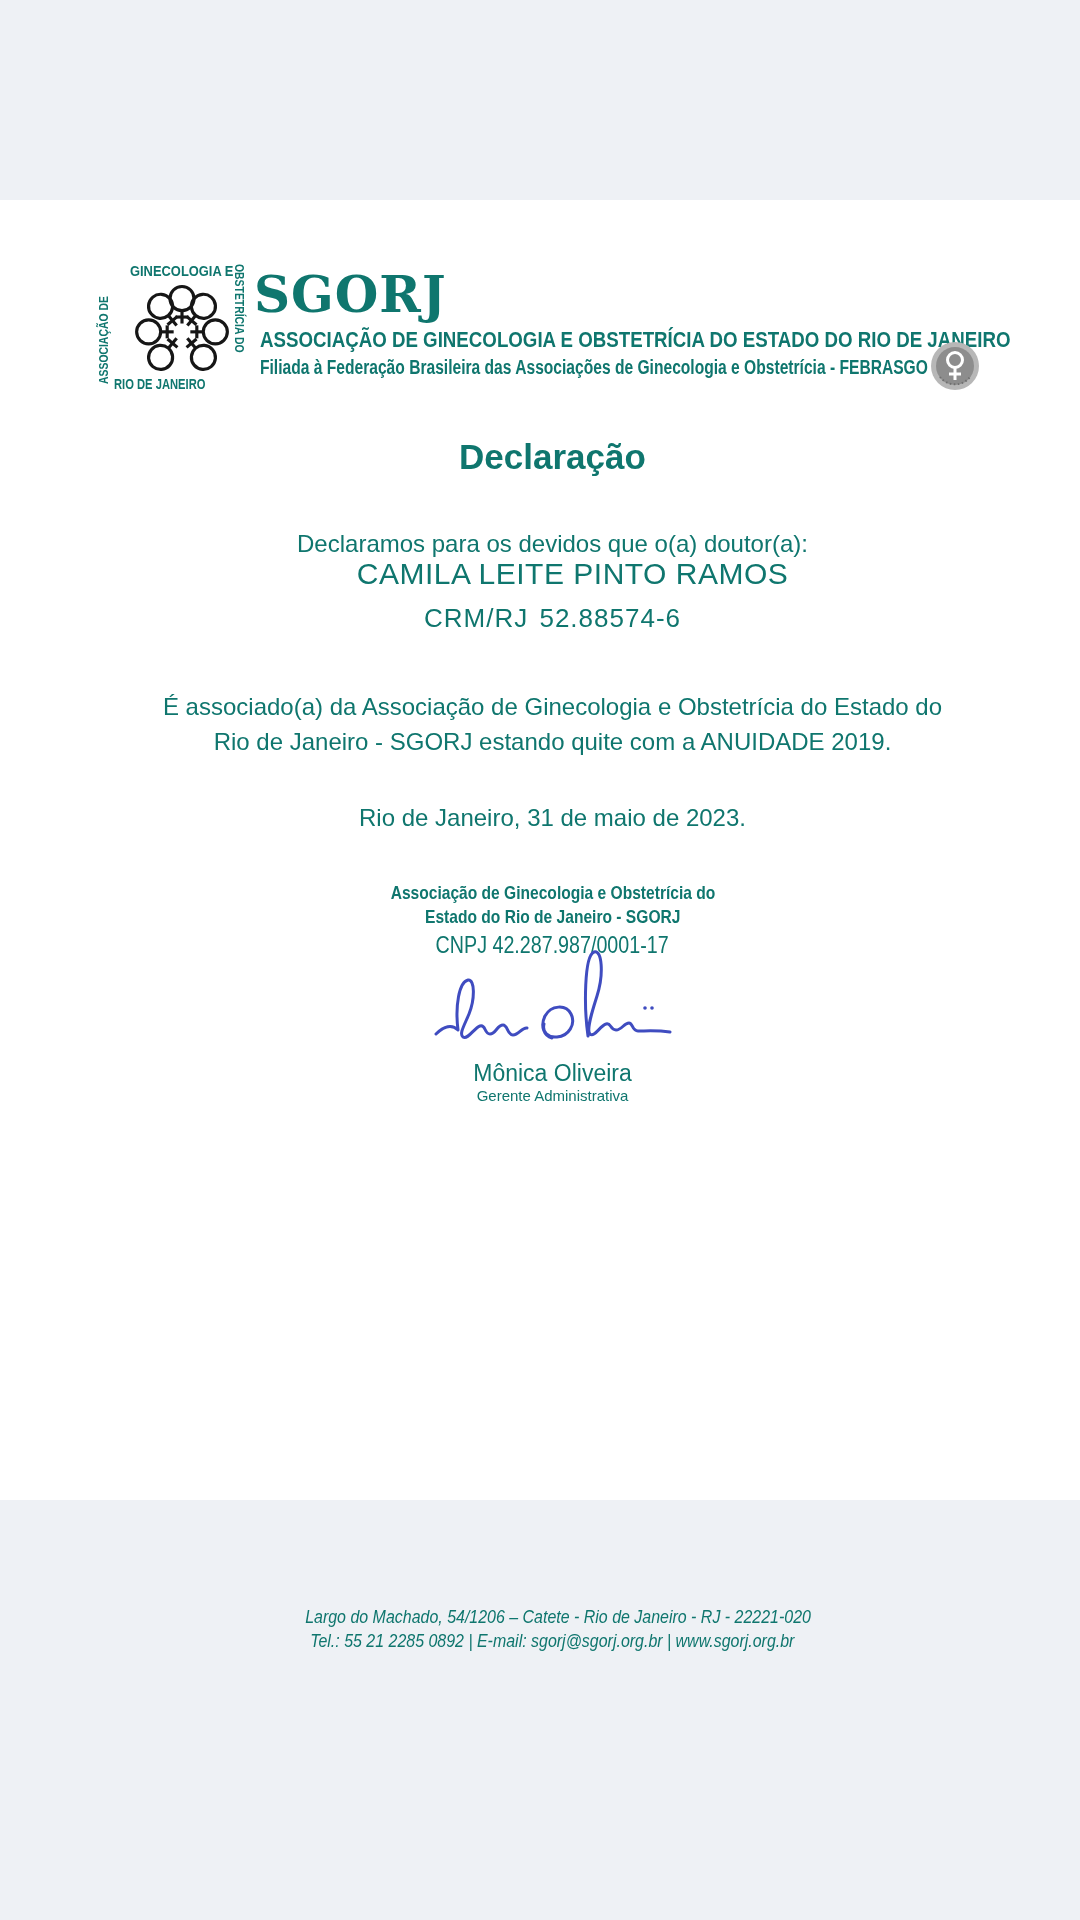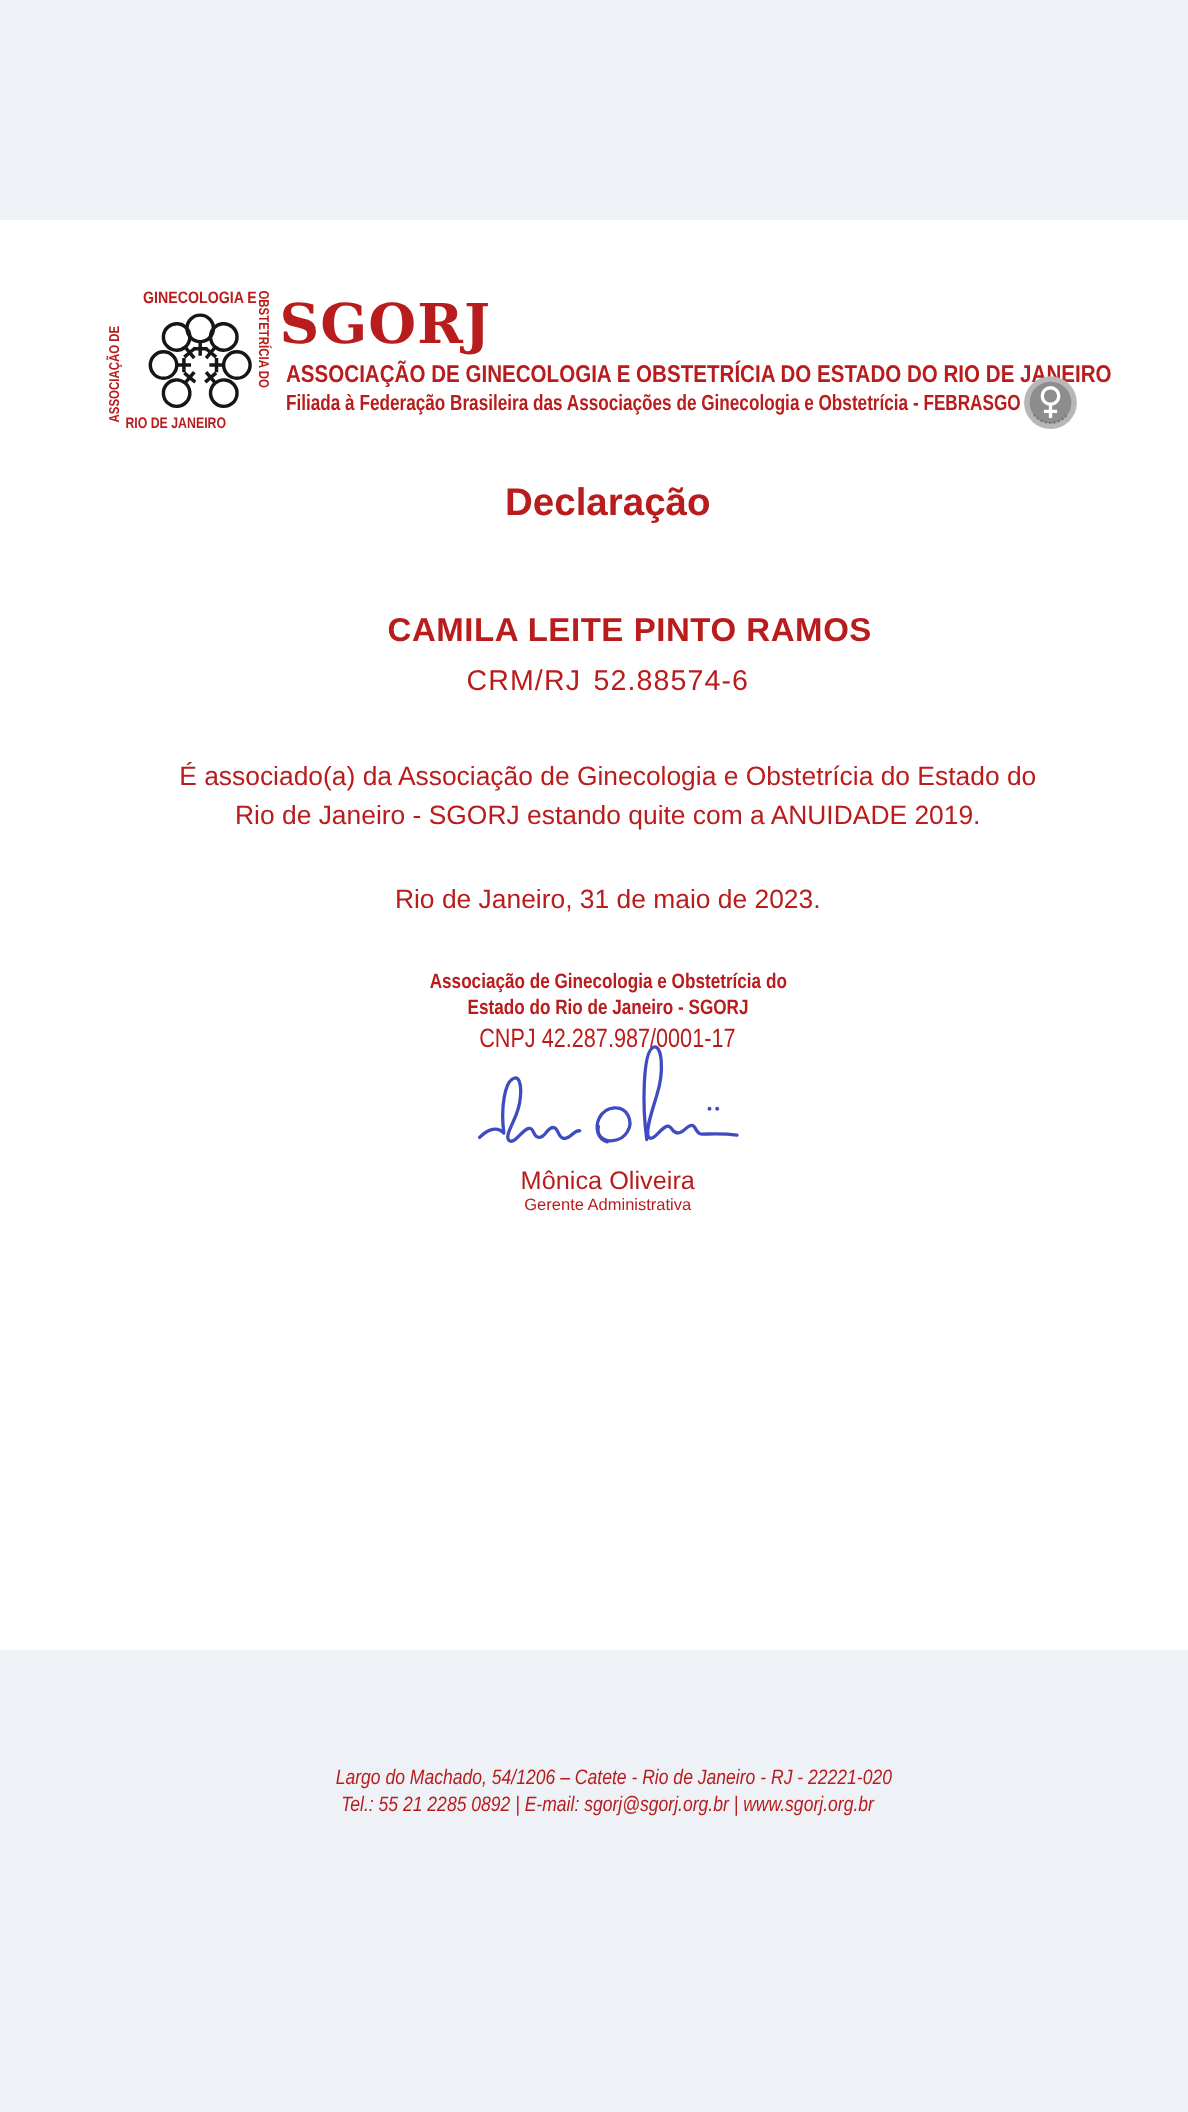--- a/index.html
+++ b/index.html
@@ -1,38 +1,38 @@
 <!DOCTYPE html>
 <html><head>
 <meta charset="utf-8">
 <style>
   html,body{margin:0;padding:0;}
   body{width:1080px;height:1920px;font-family:"Liberation Sans",sans-serif;}
   .canvas{position:relative;width:1080px;height:1920px;background:#eef1f5;overflow:hidden;}
-  .doc{position:absolute;left:0;top:200px;width:1080px;height:1300px;background:#ffffff;color:#b91c1c;}
+  .doc{position:absolute;left:0;top:200px;width:1080px;height:1300px;background:#ffffff;color:#0f766e;}
   .abs{position:absolute;}
   .ctr{position:absolute;left:0;right:0;text-align:center;padding-left:25px;}
   .nw{white-space:nowrap;}
   .sx{display:inline-block;white-space:nowrap;}
 
   
   .logo-top{left:130px;top:62px;font-weight:bold;font-size:15px;transform-origin:0 50%;transform:scaleX(.86);}
   .logo-left{left:96px;top:184px;font-weight:bold;font-size:13px;transform-origin:0 0;transform:rotate(-90deg) scaleX(.8);}
   .logo-right{left:247px;top:64px;font-weight:bold;font-size:13px;transform-origin:0 0;transform:rotate(90deg) scaleX(.8);}
   .logo-bottom{left:114px;top:176px;font-weight:bold;font-size:14px;transform-origin:0 50%;transform:scaleX(.8);}
   .logo-mark{left:118px;top:80px;}
   .acronym{left:254px;top:70px;font-family:"DejaVu Serif",serif;font-weight:bold;font-size:50px;letter-spacing:1px;line-height:1;}
   .hline1{left:260px;top:127px;font-weight:bold;font-size:22px;transform-origin:0 50%;transform:scaleX(.85);}
   .hline2{left:260px;top:156px;font-weight:bold;font-size:20px;transform-origin:0 50%;transform:scaleX(.78);}
   .febrasgo{left:930px;top:141px;}
 
   
   .title{top:237px;font-weight:bold;font-size:35px;}
   .intro{top:330px;font-size:24px;}
-  .docname{top:357px;font-weight:bold;font-size:30px;letter-spacing:.5px;margin-left:40px;}
+  .docname{top:357px;font-weight:normal;font-size:30px;letter-spacing:.5px;margin-left:40px;}
   .crm{top:403px;font-size:26px;letter-spacing:1px;word-spacing:3px;}
   .bodyl1{top:493px;font-size:24px;}
   .bodyl2{top:528px;font-size:24px;}
   .dateline{top:604px;font-size:24px;}
 
   
   .org1{top:682px;font-size:19px;font-weight:bold;}
   .org2{top:706px;font-size:19px;font-weight:bold;}
   .cnpj{top:731px;font-size:24px;}
   .org1 .sx,.org2 .sx,.cnpj .sx{transform:scaleX(.82);}
@@ -107,20 +107,21 @@
         <g fill="none" stroke="#ffffff" stroke-width="3">
           <circle cx="25" cy="19" r="7.5"></circle>
           <line x1="25" y1="26.5" x2="25" y2="39"></line>
           <line x1="19" y1="33" x2="31" y2="33"></line>
         </g>
         <path d="M10,36 a19,19 0 0,0 30,0" fill="none" stroke="#6f6f6f" stroke-width="2" stroke-dasharray="1.5 2.5"></path>
       </svg>
     </div>
 
     <div class="ctr title">Declaração</div>
+    <div class="ctr intro">Declaramos para os devidos que o(a) doutor(a):</div>
     <div class="ctr docname">CAMILA LEITE PINTO RAMOS</div>
     <div class="ctr crm">CRM/RJ 52.88574-6</div>
     <div class="ctr bodyl1">É associado(a) da Associação de Ginecologia e Obstetrícia do Estado do</div>
     <div class="ctr bodyl2">Rio de Janeiro - SGORJ estando quite com a ANUIDADE 2019.</div>
     <div class="ctr dateline">Rio de Janeiro, 31 de maio de 2023.</div>
 
     <div class="ctr org2"><span class="sx">Estado do Rio de Janeiro - SGORJ</span></div>
     <div class="ctr org1"><span class="sx">Associação de Ginecologia e Obstetrícia do</span></div>
     <div class="ctr cnpj"><span class="sx">CNPJ 42.287.987/0001-17</span></div>
 

